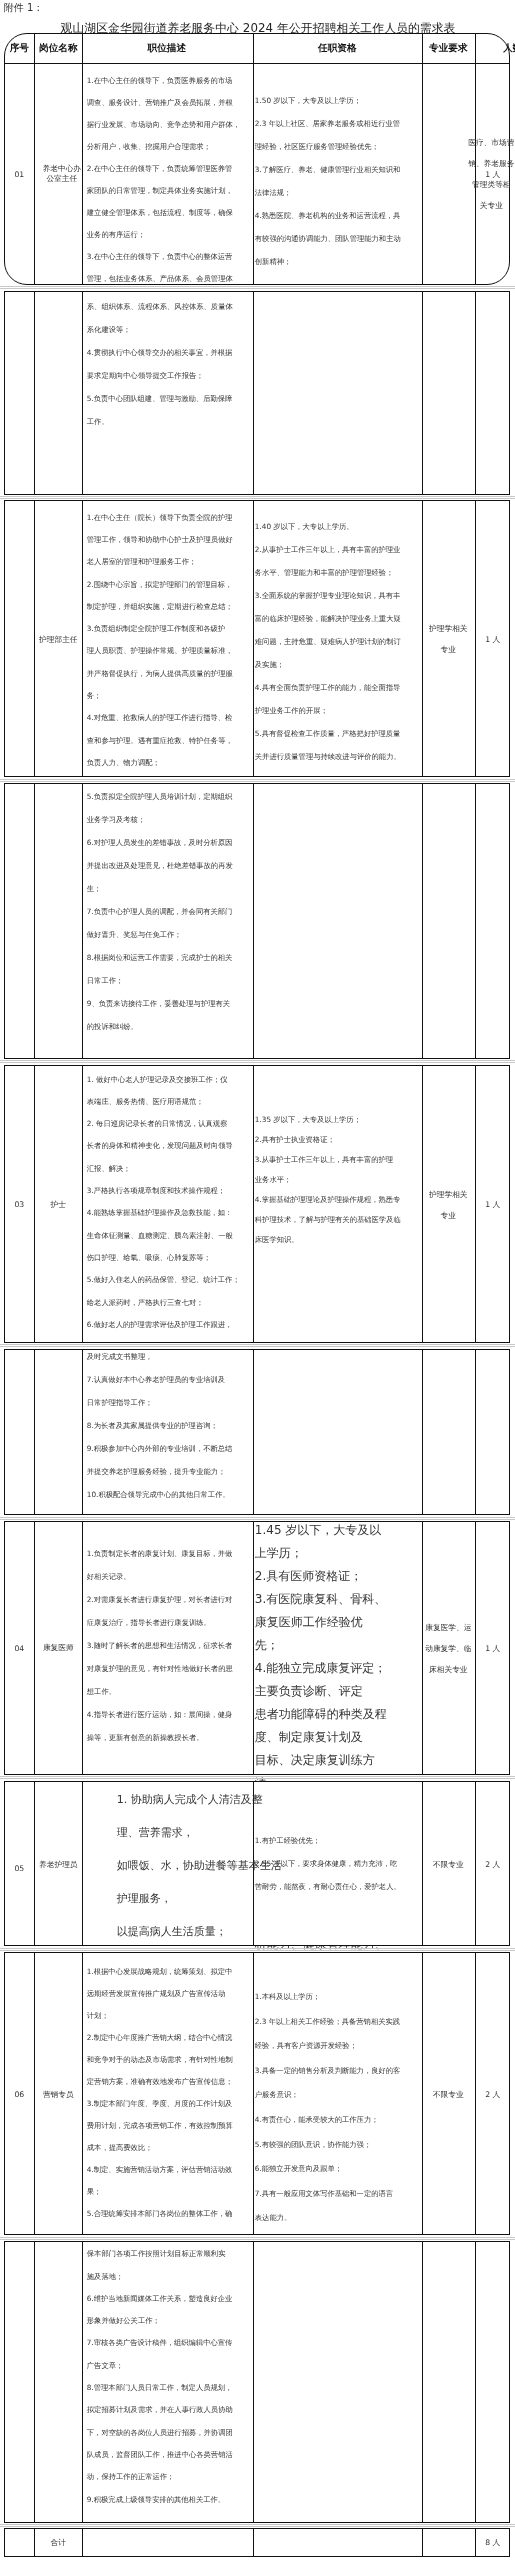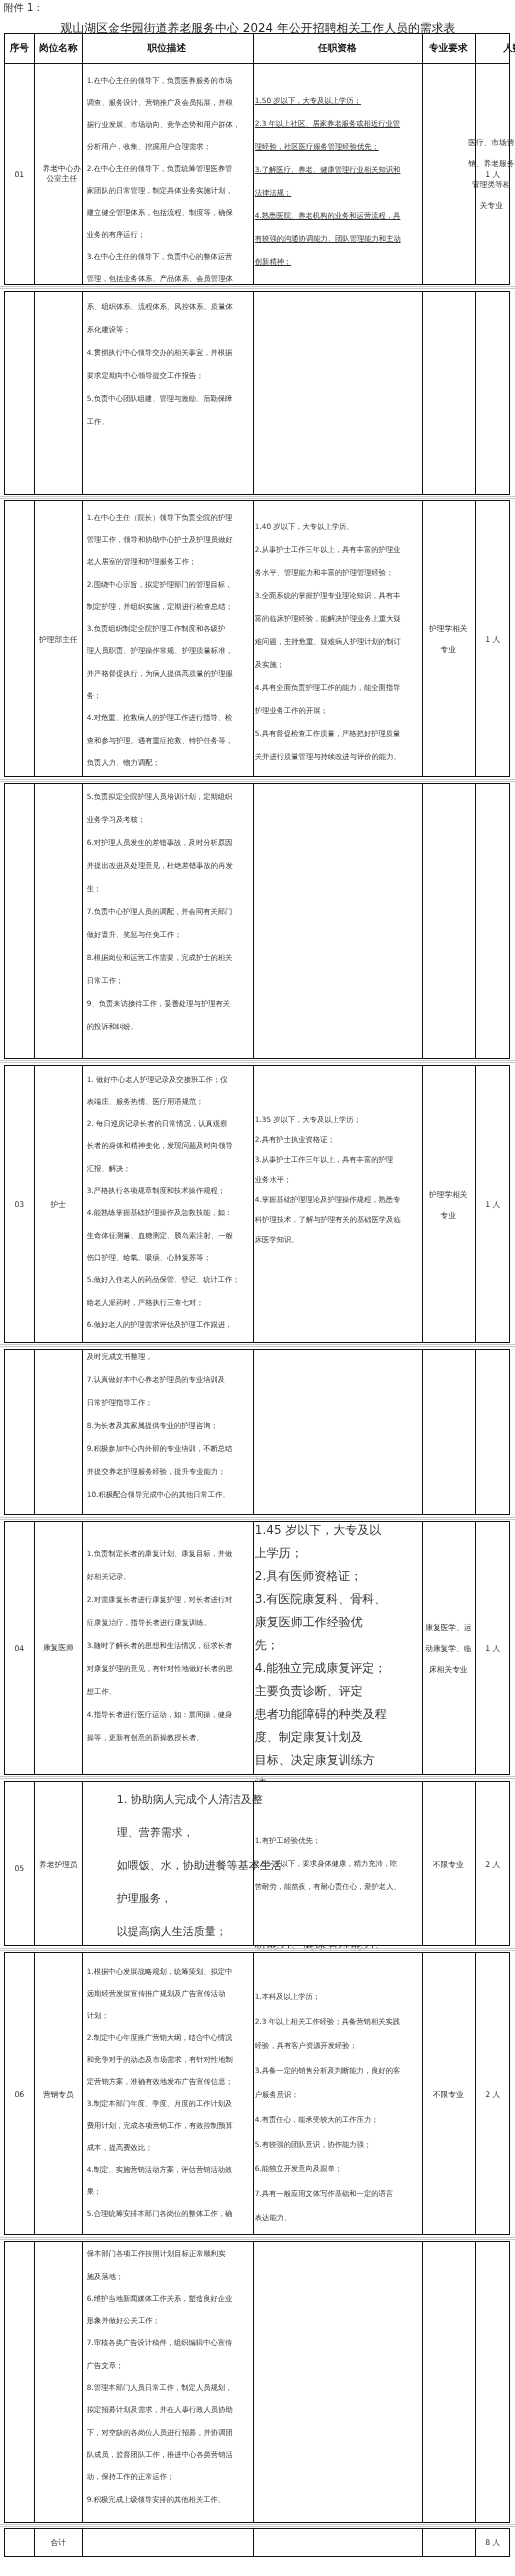--- a/index.html
+++ b/index.html
@@ -16,21 +16,21 @@
   .hdr { font-weight: bold; font-size: 9.6px; line-height: 28px; text-align: center; color: #111; }
   .center { text-align: center; display: flex; align-items: center; justify-content: center; }
   .lines { white-space: pre-line; }
 </style>
 </head>
 <body>
 
 <div class="annex">附件 1：</div>
 <div class="title">观山湖区金华园街道养老服务中心 2024 年公开招聘相关工作人员的需求表</div>
 
-<div class="seg" style="top:33px;height:252px;">
+<div class="seg" style="top:33px;height:252px;border-radius:23px;">
   <div class="vline" style="left:29px"></div>
     <div class="vline" style="left:77px"></div>
   <div class="vline" style="left:248px"></div>
     <div class="vline" style="left:417px"></div>
   <div class="vline" style="left:470px"></div>
   <div style="position:absolute;left:0;right:0;top:29px;border-top:0.8px solid #111;"></div>
   <div class="cell hdr" style="left:0;width:29px;top:0;">序号</div>
   <div class="cell hdr" style="left:29px;width:49px;top:0;">岗位名称</div>
   <div class="cell hdr" style="left:77px;width:170px;top:0;">职位描述</div>
   <div class="cell hdr" style="left:248px;width:169px;top:0;">任职资格</div>
@@ -43,21 +43,21 @@
   <div class="cell lines" style="left:82px;width:165px;top:36px;font-size:7.3px;line-height:22px;">1.在中心主任的领导下，负责医养服务的市场
 调查、服务设计、营销推广及会员拓展，并根
 据行业发展、市场动向、竞争态势和用户群体，
 分析用户，收集、挖掘用户合理需求；
 2.在中心主任的领导下，负责统筹管理医养管
 家团队的日常管理，制定具体业务实施计划，
 建立健全管理体系，包括流程、制度等，确保
 业务的有序运行；
 3.在中心主任的领导下，负责中心的整体运营
 管理，包括业务体系、产品体系、会员管理体</div>
-  <div class="cell lines" style="left:250px;width:158px;top:55px;font-size:7.3px;line-height:23px;text-decoration:underline;">1.50 岁以下，大专及以上学历；
+  <div class="cell lines" style="left:250px;width:158px;top:55px;font-size:7.3px;line-height:23px;">1.50 岁以下，大专及以上学历；
 2.3 年以上社区、居家养老服务或相近行业管
 理经验，社区医疗服务管理经验优先；
 3.了解医疗、养老、健康管理行业相关知识和
 法律法规；
 4.熟悉医院、养老机构的业务和运营流程，具
 有较强的沟通协调能力、团队管理能力和主动
 创新精神；</div>
   <div class="cell center lines" style="left:417px;width:53px;top:29px;height:222px;line-height:21px;margin-left:43px;">医疗、市场营
 销、养老服务
 管理类等相

